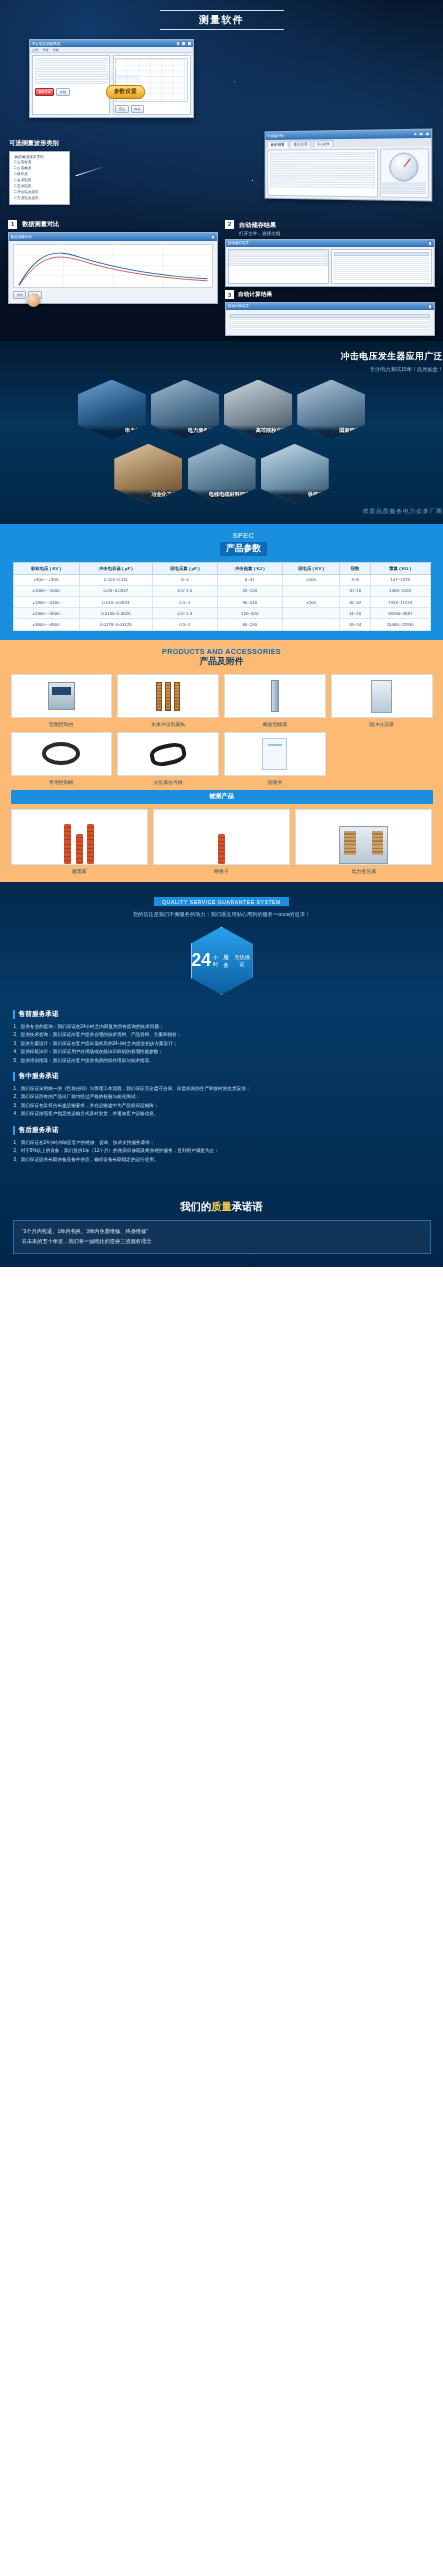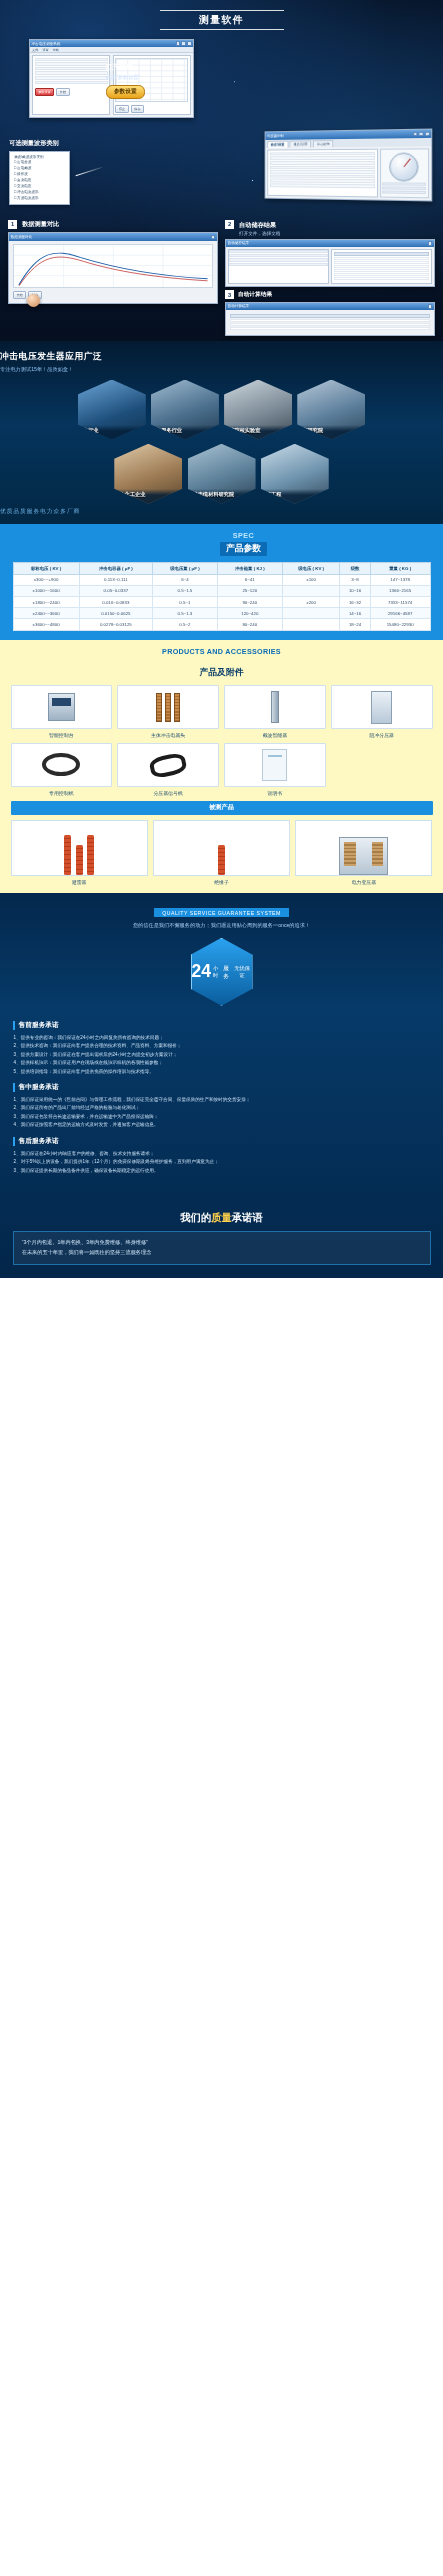--- a/index.html
+++ b/index.html
@@ -172,21 +172,21 @@
     background: radial-gradient(circle at 35% 30%, #ffe0c4, #c98b58);
     box-shadow: 0 1px 3.1px rgba(0,0,0,.5);
   }
   .tbl-mini { padding: 1.5px; }
   .tbl-mini .hd { height: 4.1px; background: #dce7f3; border: 0.5px solid #bcccdd; margin-bottom: 1px; }
   .tbl-mini .rw { height: 3.1px; background: #fff; border: 0.5px solid #e2e9f1; margin-bottom: 1px; }
 
   
   .sec-app {
     background: linear-gradient(180deg,#031b33 0%, #05345c 45%, #022744 100%);
-    padding: 10.3px 0 8.2px 0; text-align: left; position: relative;
+    padding: 10.3px 0 8.2px 0; text-align: right; position: relative;
   }
   .app-title { color: #fff; font-size: 8.8px; font-weight: bold; letter-spacing: 0.5px; }
   .app-sub { color: #8fc3ef; font-size: 5.2px; margin-top: 3.1px; }
   .hexwrap { margin-top: 6.2px; padding: 0 13.4px; }
   .hexrow { display: flex; justify-content: center; gap: 5.2px; margin-bottom: 4.1px; }
   .hex {
     width: 68px; height: 60px; position: relative;
     clip-path: polygon(50% 0%, 100% 25%, 100% 75%, 50% 100%, 0% 75%, 0% 25%);
     background: #123d66;
     display: flex; align-items: flex-end; justify-content: center;
@@ -219,24 +219,24 @@
   .spec-tbl th {
     background: #e8f3fb; color: #14486f; font-size: 4.4px; font-weight: bold;
     border: 0.5px solid #bcd7ea; padding: 2.6px 1px;
   }
   .spec-tbl td {
     border: 0.5px solid #d6e6f2; font-size: 4.4px; color: #35506b; padding: 2.6px 1px; text-align: center;
   }
   .spec-tbl tr:nth-child(even) td { background: #f6fbff; }
 
   
-  .sec-prod { background: #fef9c3; padding: 7.2px 0 8.2px 0; }
+  .sec-prod { background: #fdba74; padding: 7.2px 0 8.2px 0; }
   .prod-head { text-align: center; }
   .prod-head .en { color: #0b6cb5; font-size: 7.2px; font-weight: bold; letter-spacing: 0.3px; }
-  .prod-head .cn { color: #0b3f6b; font-size: 8.8px; font-weight: bold; margin-top: 11px; }
+  .prod-head .cn { color: #0b3f6b; font-size: 8.8px; font-weight: bold; margin-top: 0; }
   .prod-grid { width: 422px; margin: 6.2px auto 0 auto; }
   .prod-row { display: flex; gap: 5.2px; margin-bottom: 5.2px; }
   .prod-cell { flex: 1; text-align: center; }
   .prod-img {
     height: 44px; background: #fff; border: 0.5px solid #cfe0ee; border-radius: 1px;
     display: flex; align-items: center; justify-content: center; position: relative; overflow: hidden;
   }
   .prod-cap { font-size: 4.9px; color: #1b4a70; margin-top: 2.6px; }
   .sub-band {
     width: 422px; margin: 3.1px auto 0 auto; background: #1a8fe0; color: #fff;

